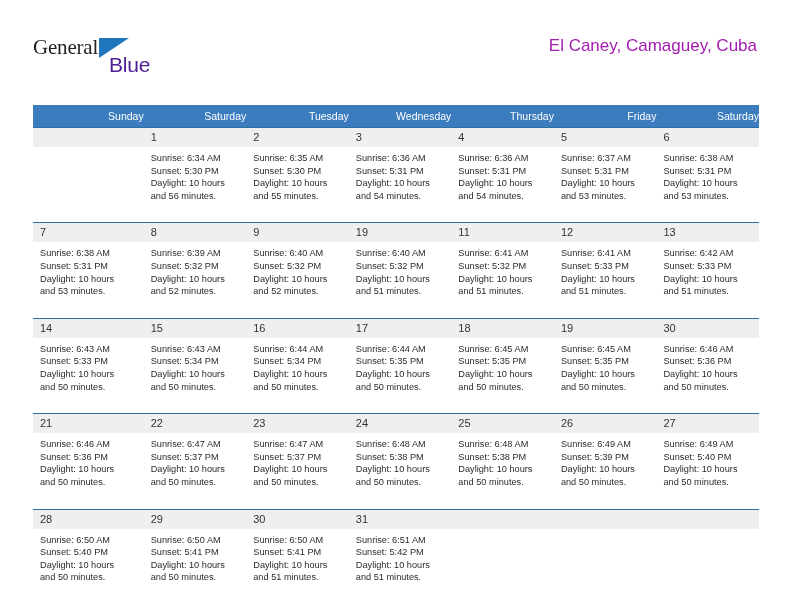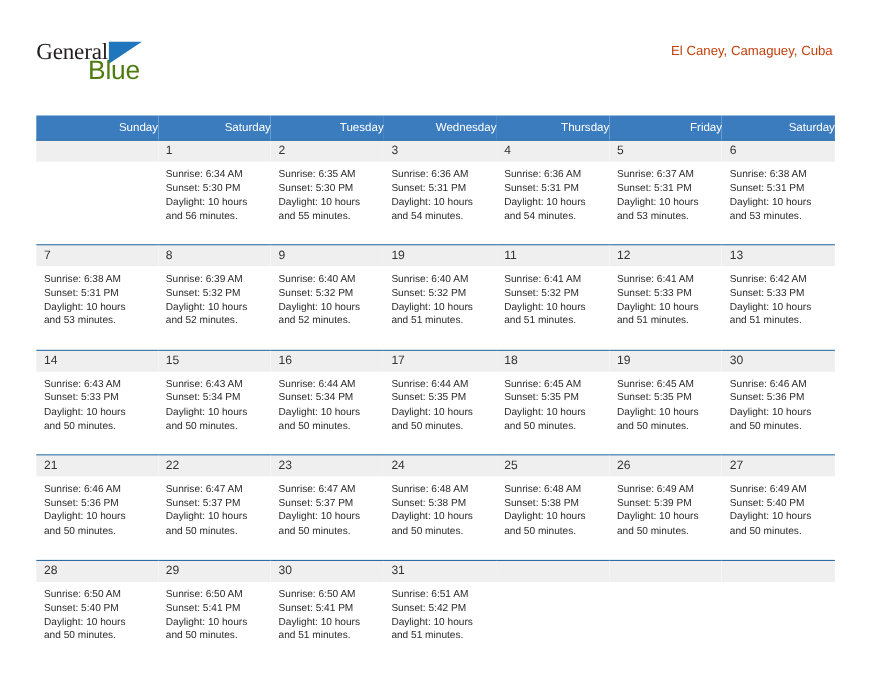--- a/index.html
+++ b/index.html
@@ -40,24 +40,24 @@
     left: 0;
     top: 0;
     font-size: 21px;
     color: #231f20;
     letter-spacing: -0.2px;
     line-height: 22px;
     font-family: Liberation Serif, serif;
   }
   .logo-blue {
     position: absolute;
-    left: 47px;
+    left: 76px;
     top: 18px;
-    font-size: 24px;
-    color: #4d7c0f;
+    font-size: 21px;
+    color: #4c1d95;
     letter-spacing: -0.2px;
     line-height: 22px;
   }
   .logo-triangle {
     position: absolute;
     left: 66px;
     top: 2px;
     width: 0;
     height: 0;
     border-left: 30px solid #1f76bc;
@@ -70,22 +70,22 @@
     top: 30px;
     text-align: right;
   }
   .cal-title {
     font-size: 28px;
     color: #222222;
     line-height: 34px;
     white-space: nowrap;
   }
   .cal-subtitle {
-    font-size: 12px;
-    color: #c2410c;
+    font-size: 17px;
+    color: #a21caf;
     line-height: 20px;
     margin-top: 6px;
     white-space: nowrap;
   }
 
   
   .calendar {
     position: absolute;
     left: 33px;
     top: 105px;

